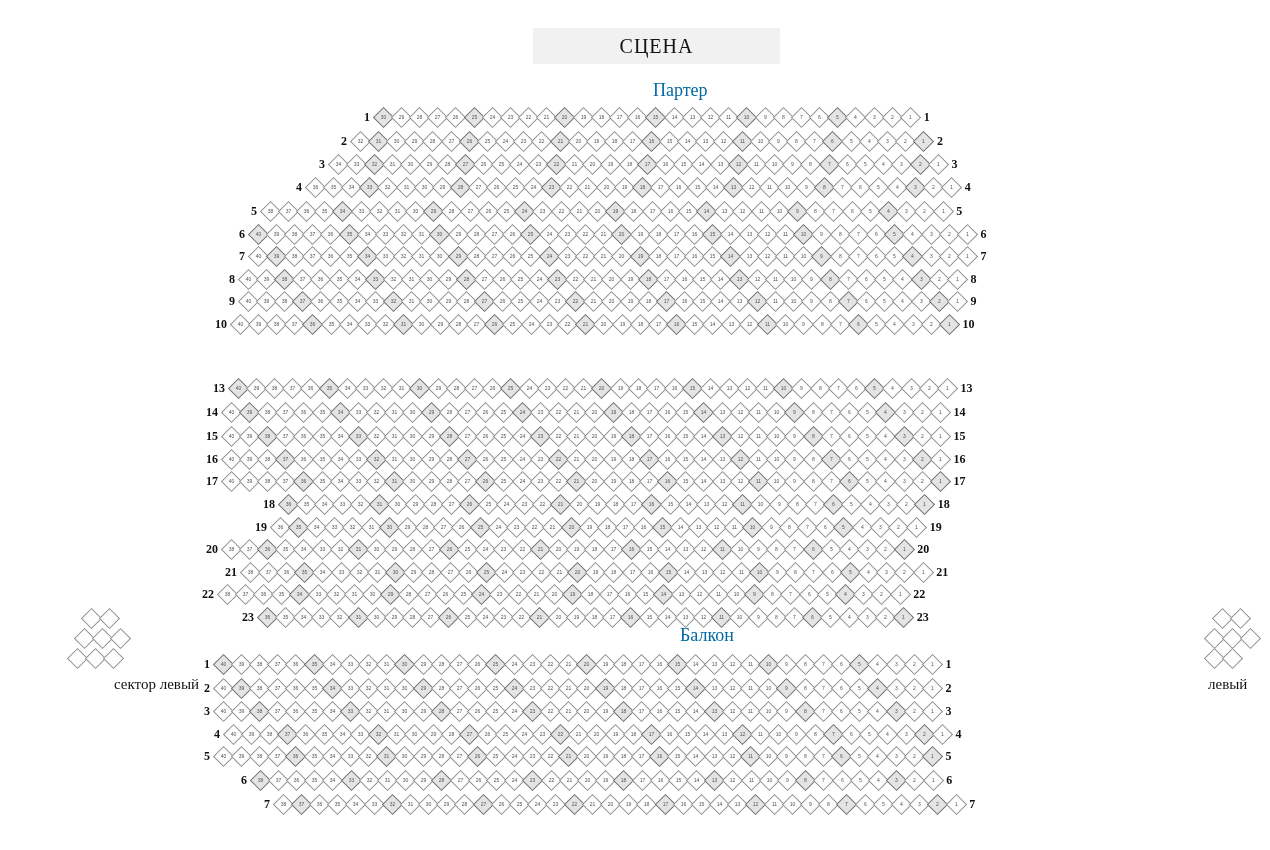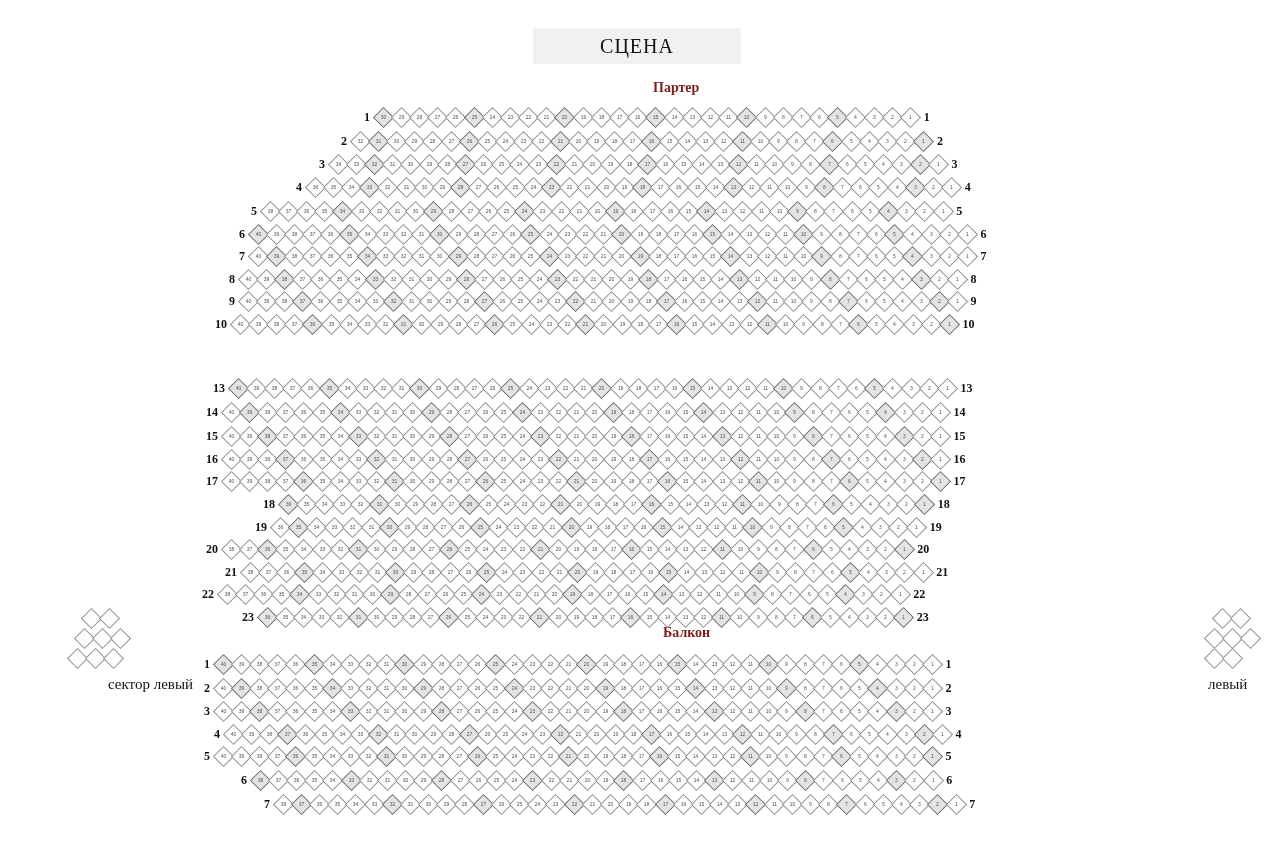--- a/index.html
+++ b/index.html
@@ -12,47 +12,47 @@
     height: 850px;
     position: relative;
     font-family: "Liberation Serif", serif;
     color: #1a1a1a;
     overflow: hidden;
   }
   #stage-label {
     position: absolute;
     left: 533px;
     top: 28px;
-    width: 208px;
+    width: 247px;
     height: 36px;
     background: #f1f1f1;
     display: flex;
     align-items: center;
     justify-content: center;
     font-size: 20px;
     letter-spacing: 1px;
     color: #111;
   }
   .section-title {
     position: absolute;
-    font-size: 14px;
-    font-weight: bold;
-    color: #7f1d1d;
+    font-size: 18px;
+    font-weight: normal;
+    color: #0369a1;
     white-space: nowrap;
   }
   #title-parter { left: 653px; top: 80px; }
-  #title-balkon { left: 663px; top: 625px; }
+  #title-balkon { left: 680px; top: 625px; }
 
   .side-label {
     position: absolute;
     font-size: 15px;
     color: #111;
     white-space: nowrap;
   }
-  #label-left-sector { left: 108px; top: 676px; }
+  #label-left-sector { left: 114px; top: 676px; }
   #label-right-sector { left: 1208px; top: 676px; }
 
   .row {
     position: absolute;
     height: 22px;
     white-space: nowrap;
     display: flex;
     align-items: center;
   }
   .rownum {

